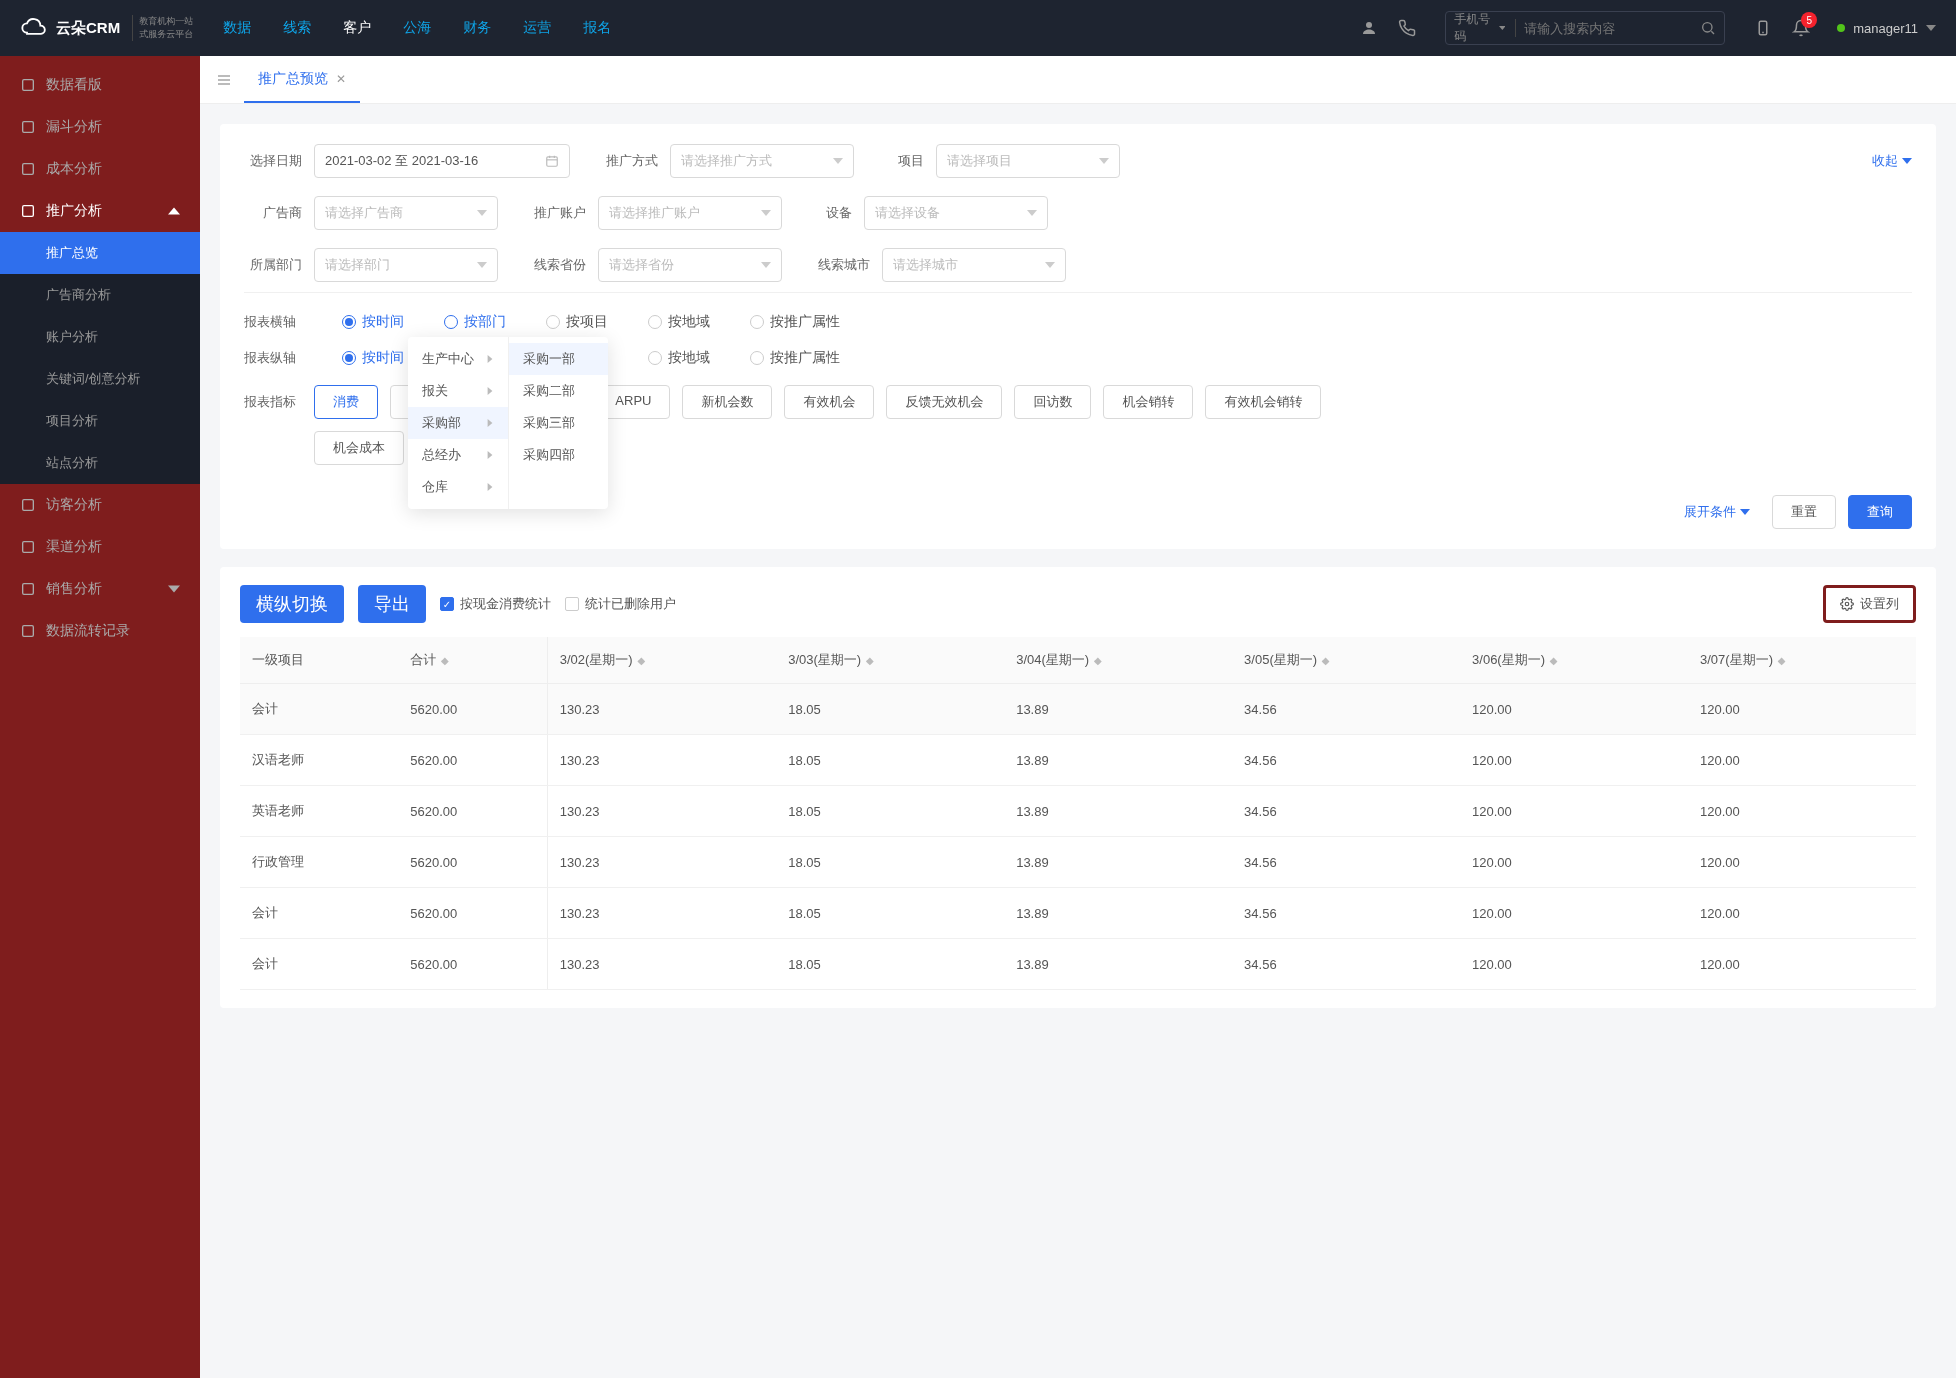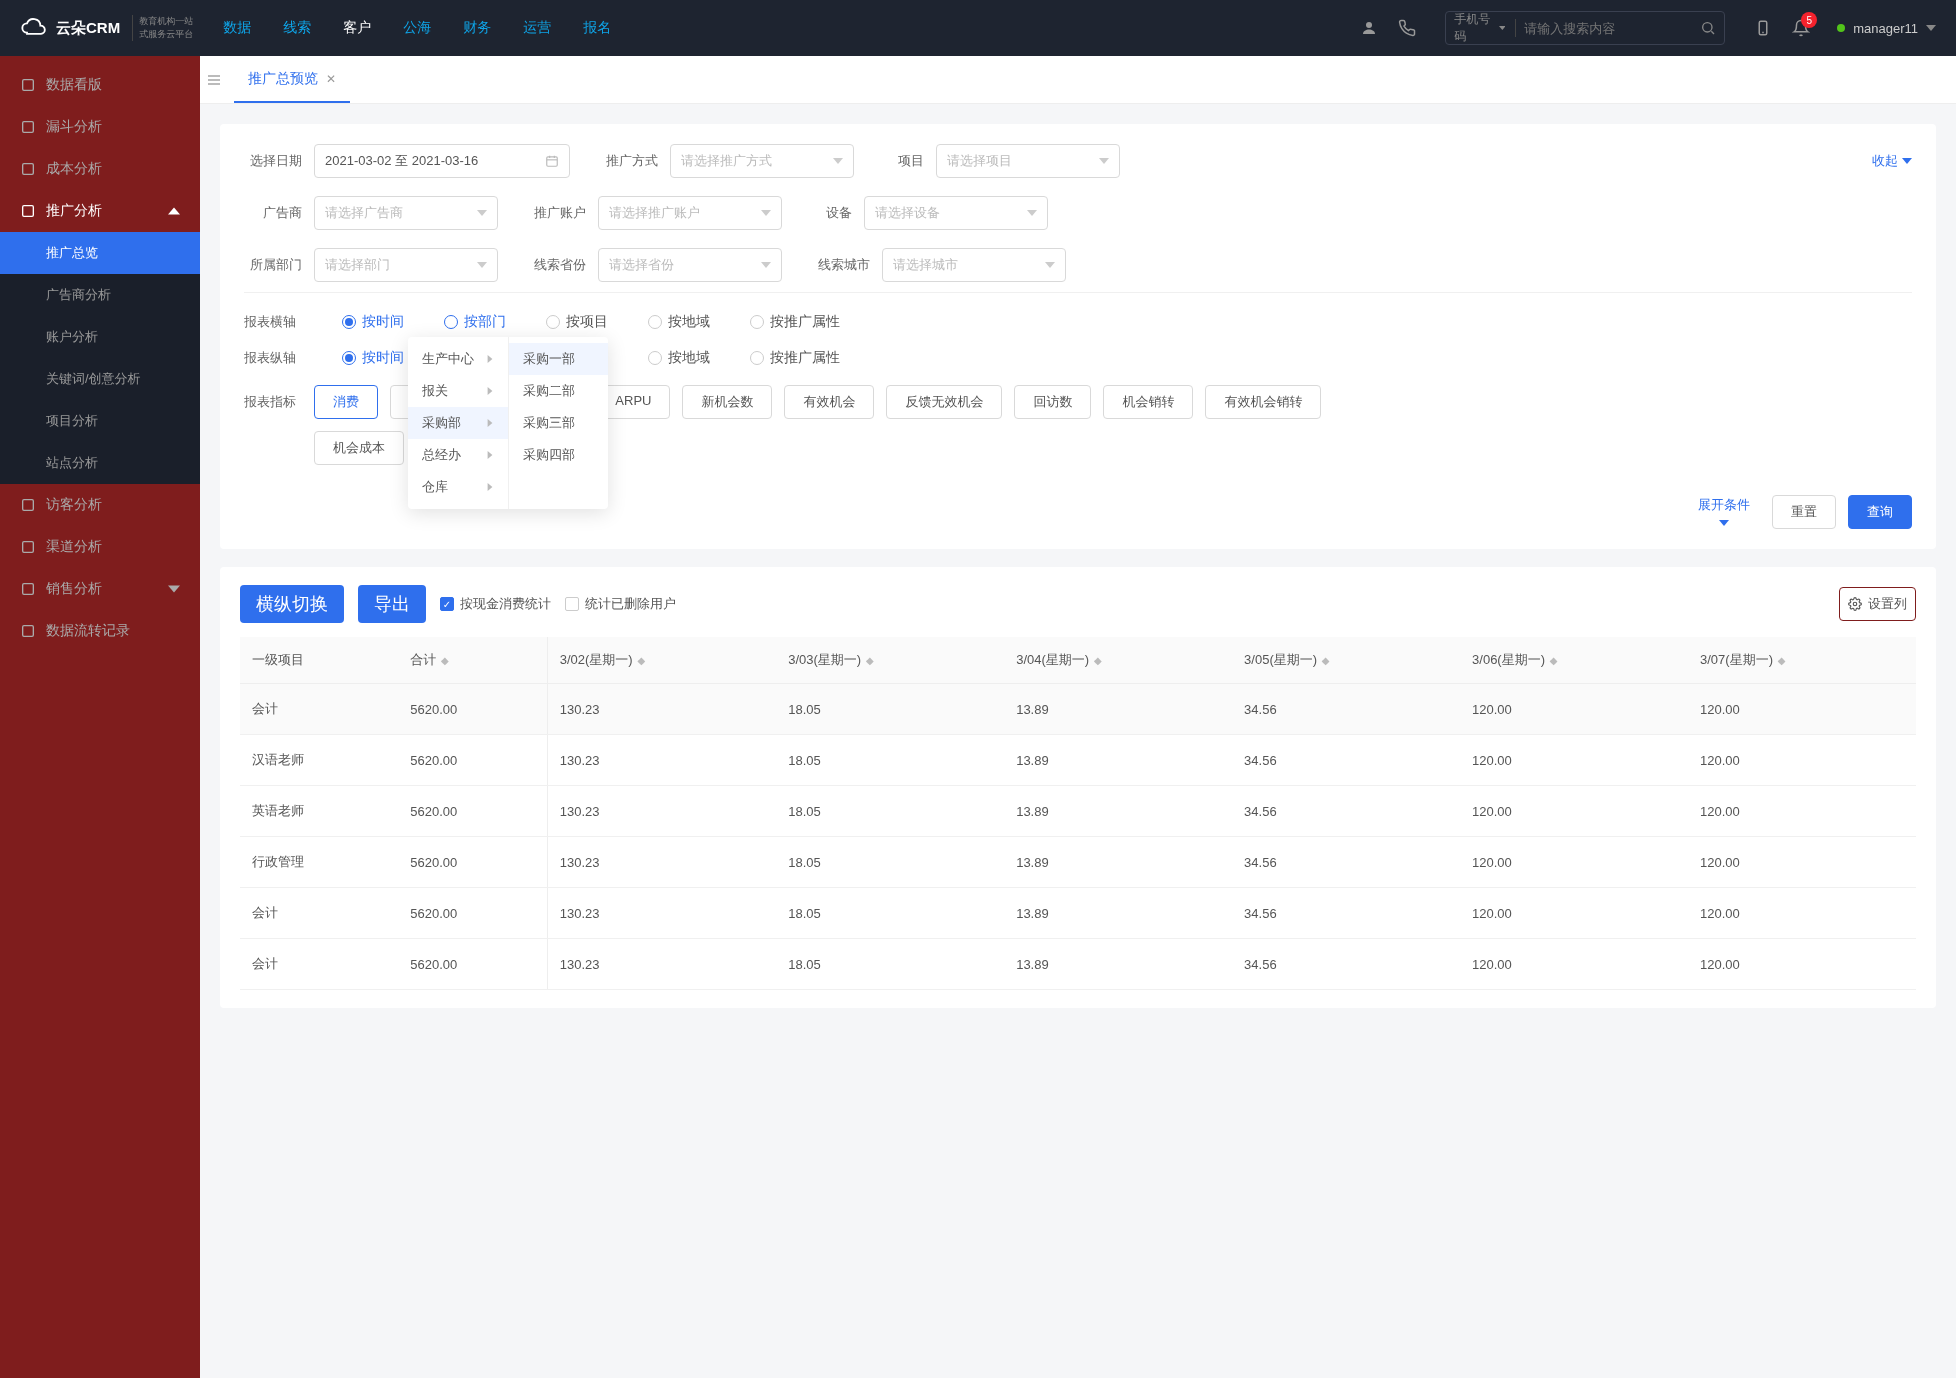--- a/index.html
+++ b/index.html
@@ -30,21 +30,21 @@
 .side-item { display: flex; align-items: center; gap: 10px; padding: 12px 20px; cursor: pointer; font-size: 14px; }
 .side-item.expandable { justify-content: space-between; }
 .side-item.active-parent { color: #fff; }
 .side-sub { background: #1a1f2a; }
 .side-sub-item { padding: 12px 20px 12px 46px; cursor: pointer; color: #999; font-size: 13px; }
 .side-sub-item.active { background: #2f6fed; color: #fff; }
 .side-icon { width: 16px; height: 16px; display:flex; align-items:center; justify-content:center; flex-shrink:0; }
 .side-left { display:flex; align-items:center; gap:10px; }
 .chev { width: 12px; height: 12px; }
 .main { flex: 1; background: #f5f6f8; }
-.tab-bar { background: #fff; height: 48px; display: flex; align-items: center; border-bottom: 1px solid #eee; padding: 0 2px; gap: 8px; }
+.tab-bar { background: #fff; height: 48px; display: flex; align-items: center; border-bottom: 1px solid #eee; padding: 0 12px; gap: 8px; }
 .tab-toggle { width: 24px; height: 24px; display:flex; align-items:center; justify-content:center; cursor:pointer; color:#999; }
 .tab { display: flex; align-items: center; gap: 8px; padding: 0 14px; height: 100%; border-bottom: 2px solid #2f6fed; color: #2f6fed; cursor: pointer; }
 .tab-close { color: #999; font-size: 12px; }
 .content { padding: 20px; }
 .filter-card { background: #fff; border-radius: 4px; padding: 20px 24px; }
 .filter-row { display: flex; align-items: center; margin-bottom: 18px; gap: 30px; }
 .filter-group { display: flex; align-items: center; gap: 12px; }
 .filter-label { color: #666; font-size: 13px; text-align: right; width: 58px; flex-shrink:0; }
 .select { border: 1px solid #d9d9d9; border-radius: 4px; height: 34px; padding: 0 10px; display: flex; align-items: center; justify-content: space-between; color: #bbb; background: #fff; font-size: 13px; cursor:pointer; }
 .select.w-date { width: 256px; color: #555; }
@@ -62,31 +62,31 @@
 .metric-label { color: #666; font-size: 13px; width: 58px; padding-top: 8px; }
 .metric-buttons { display: flex; flex-wrap: wrap; gap: 12px; position:relative; }
 .metric-btn { border: 1px solid #d9d9d9; border-radius: 4px; padding: 7px 18px; font-size: 13px; color: #555; background:#fff; cursor:pointer; }
 .metric-btn.active { border-color: #2f6fed; color: #2f6fed; }
 .dropdown-panel { position: absolute; top: -48px; left: 94px; display: flex; background: #fff; box-shadow: 0 4px 20px rgba(0,0,0,0.12); border-radius: 4px; z-index: 100; }
 .dd-col { width: 100px; padding: 6px 0; }
 .dd-col + .dd-col { border-left: 1px solid #f0f0f0; }
 .dd-item { padding: 7px 14px; font-size: 13px; color: #555; cursor:pointer; display:flex; align-items:center; justify-content:space-between; }
 .dd-item:hover, .dd-item.hover { background: #f0f5ff; }
 .action-row { display: flex; align-items: center; justify-content: flex-end; gap: 12px; margin-top: 30px; }
-.expand-link { color: #2f6fed; font-size: 13px; display:flex; align-items:center; gap:4px; cursor:pointer; margin-right: 10px; flex-direction: column; }
+.expand-link { color: #2f6fed; font-size: 13px; display:flex; align-items:center; gap:4px; cursor:pointer; margin-right: 10px; }
 .btn { border: 1px solid #d9d9d9; border-radius: 4px; padding: 7px 18px; font-size: 13px; background: #fff; cursor:pointer; color:#555; }
 .btn.primary { background: #2f6fed; border-color: #2f6fed; color: #fff; }
 .table-card { background: #fff; border-radius: 4px; margin-top: 18px; padding: 18px 20px; }
 .table-toolbar { display: flex; align-items: center; gap: 14px; margin-bottom: 14px; }
 .tb-btn { background: #2f6fed; color:#fff; border:none; border-radius:4px; padding: 7px 16px; font-size:18px; cursor:pointer; }
 .checkbox { display: flex; align-items: center; gap: 6px; font-size: 13px; color: #555; cursor:pointer; }
 .cb-box { width: 14px; height: 14px; border: 1px solid #ccc; border-radius: 2px; display:flex; align-items:center; justify-content:center; }
 .cb-box.checked { background: #2f6fed; border-color: #2f6fed; color:#fff; font-size:10px; }
 .tb-spacer { flex: 1; }
-.settings-btn { border: 1px solid #7f1d1d; border-radius: 4px; padding: 7px 8px; font-size: 13px; background:#fff; cursor:pointer; display:flex; align-items:center; gap:6px; color:#555; }
+.settings-btn { border: 3px solid #7f1d1d; border-radius: 4px; padding: 7px 14px; font-size: 13px; background:#fff; cursor:pointer; display:flex; align-items:center; gap:6px; color:#555; }
 .data-table { width: 100%; border-collapse: collapse; }
 .data-table th { text-align: left; padding: 14px 12px; font-weight: 500; color: #555; font-size: 13px; background: #fafafa; border-bottom: 1px solid #eee; }
 .data-table td { padding: 16px 12px; color: #555; font-size: 13px; border-bottom: 1px solid #f0f0f0; }
 .data-table tbody tr:first-child { background: #fafafa; }
 .sort-icon { color: #bbb; font-size: 10px; margin-left: 2px; }
 .col-fixed-sep { border-right: 1px solid #eee; }
 svg { display:block; }
 </style>
 </head>
 <body>

